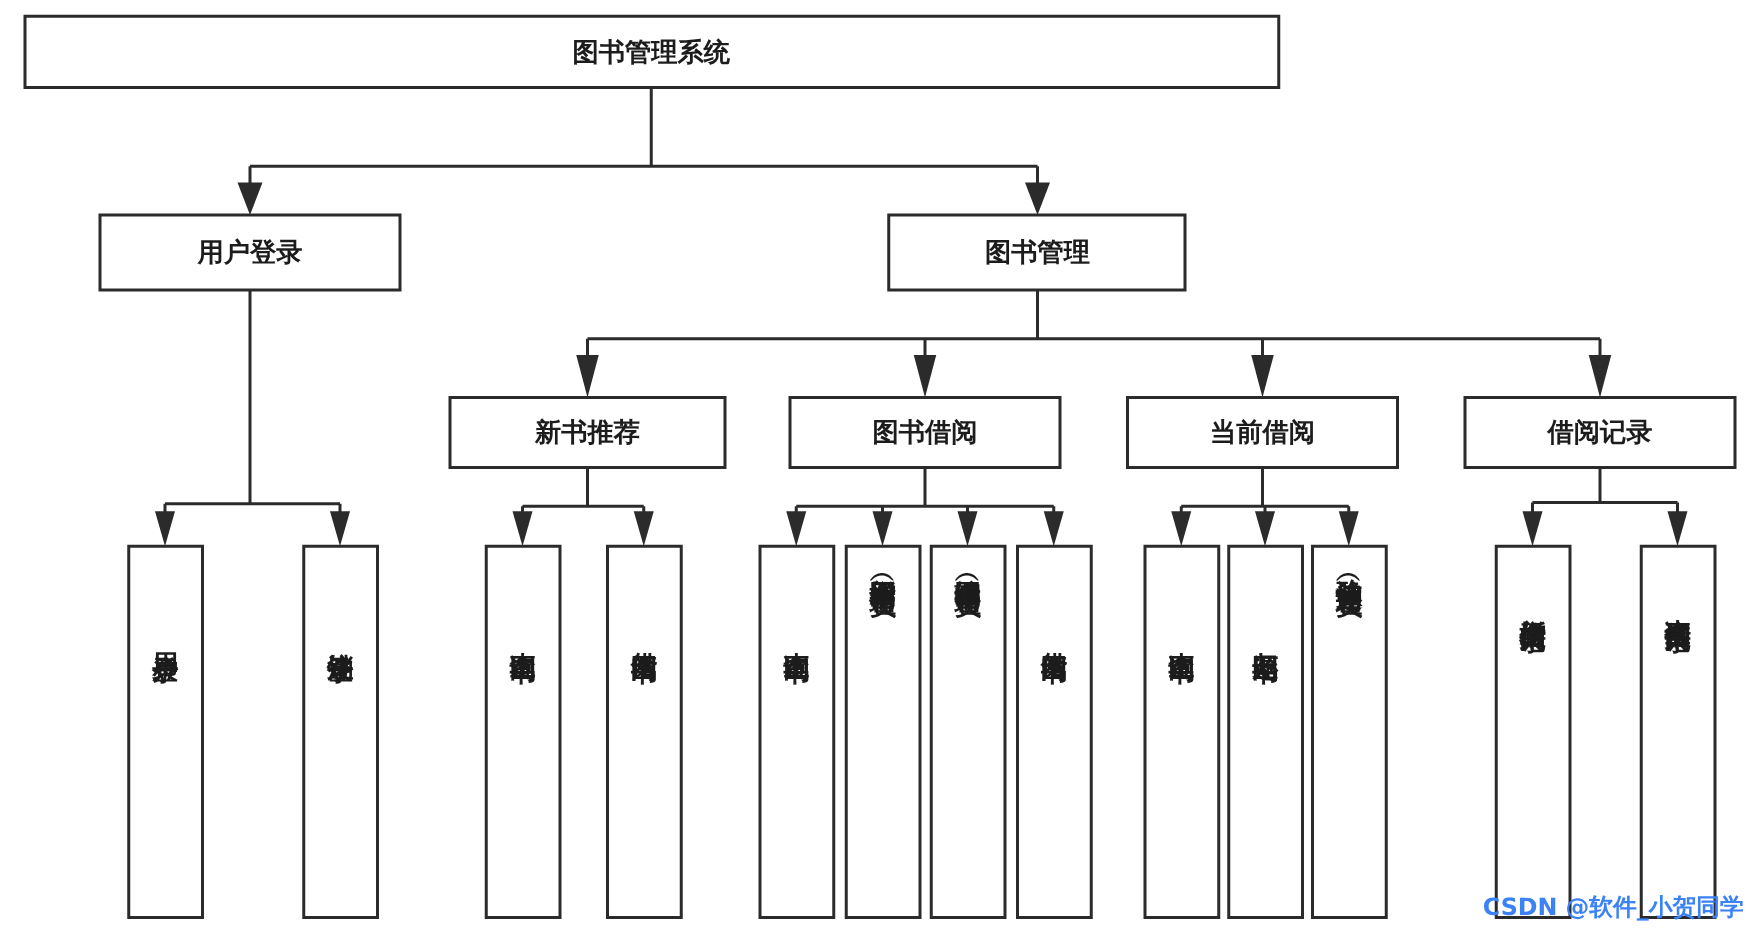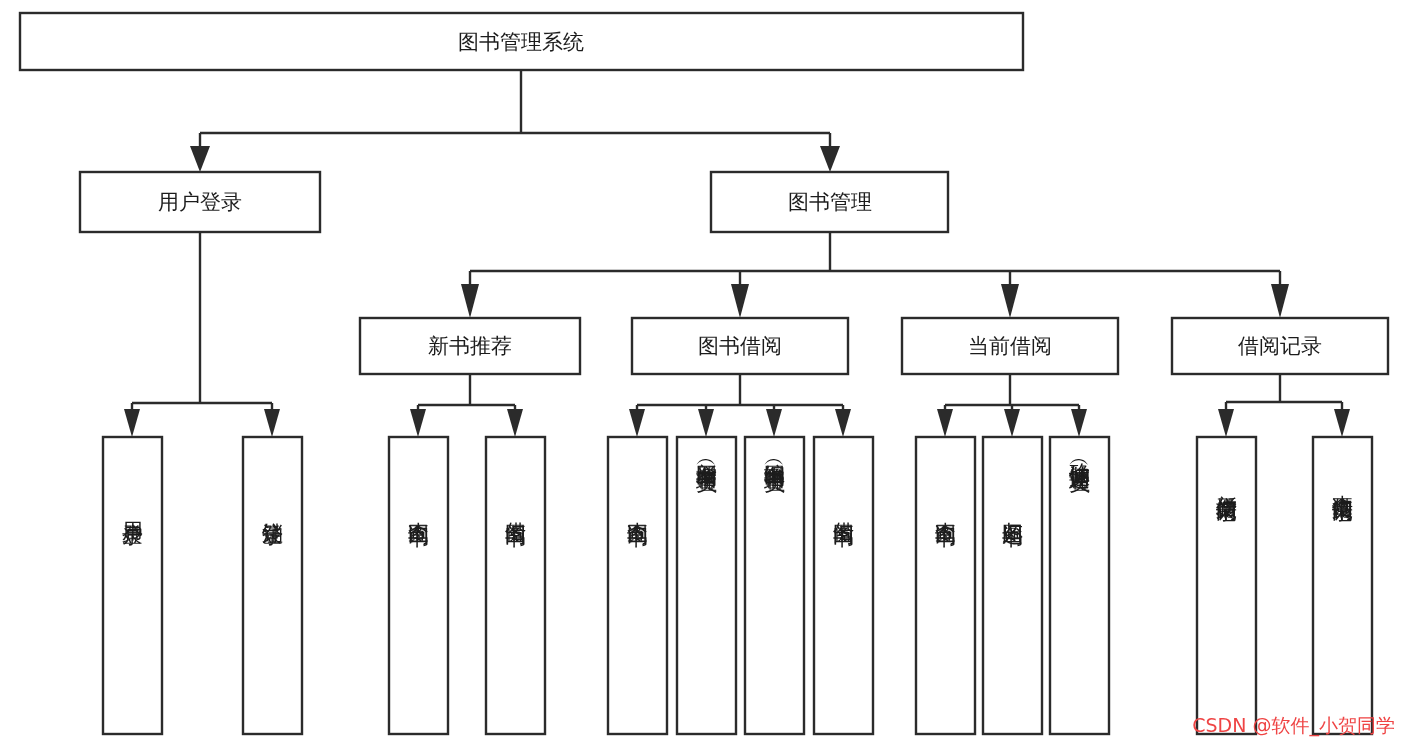--- a/index.html
+++ b/index.html
@@ -10,20 +10,21 @@
   }
   body {
     font-family: "DejaVu Sans", "Liberation Sans", sans-serif;
   }
   #canvas {
     position: relative;
     width: 1405px;
     height: 747px;
     background: #ffffff;
     overflow: hidden;
+    font-weight: bold;
   }
   svg.diagram {
     position: absolute;
     left: 0;
     top: 0;
     width: 1405px;
     height: 747px;
   }
   .node-rect {
     fill: #ffffff;
@@ -60,21 +61,21 @@
     text-align: center;
     transform: translate(-50%, 0);
     pointer-events: none;
   }
   .watermark {
     position: absolute;
     right: 10px;
     bottom: 8px;
     font-family: "DejaVu Sans", "Liberation Sans", sans-serif;
     font-size: 19px;
-    color: #ef4444;
+    color: #3b82f6;
     white-space: nowrap;
   }
 </style>
 </head>
 <body>
 
 <div id="canvas">
 
   <svg class="diagram" viewBox="0 0 1405 747">
 

